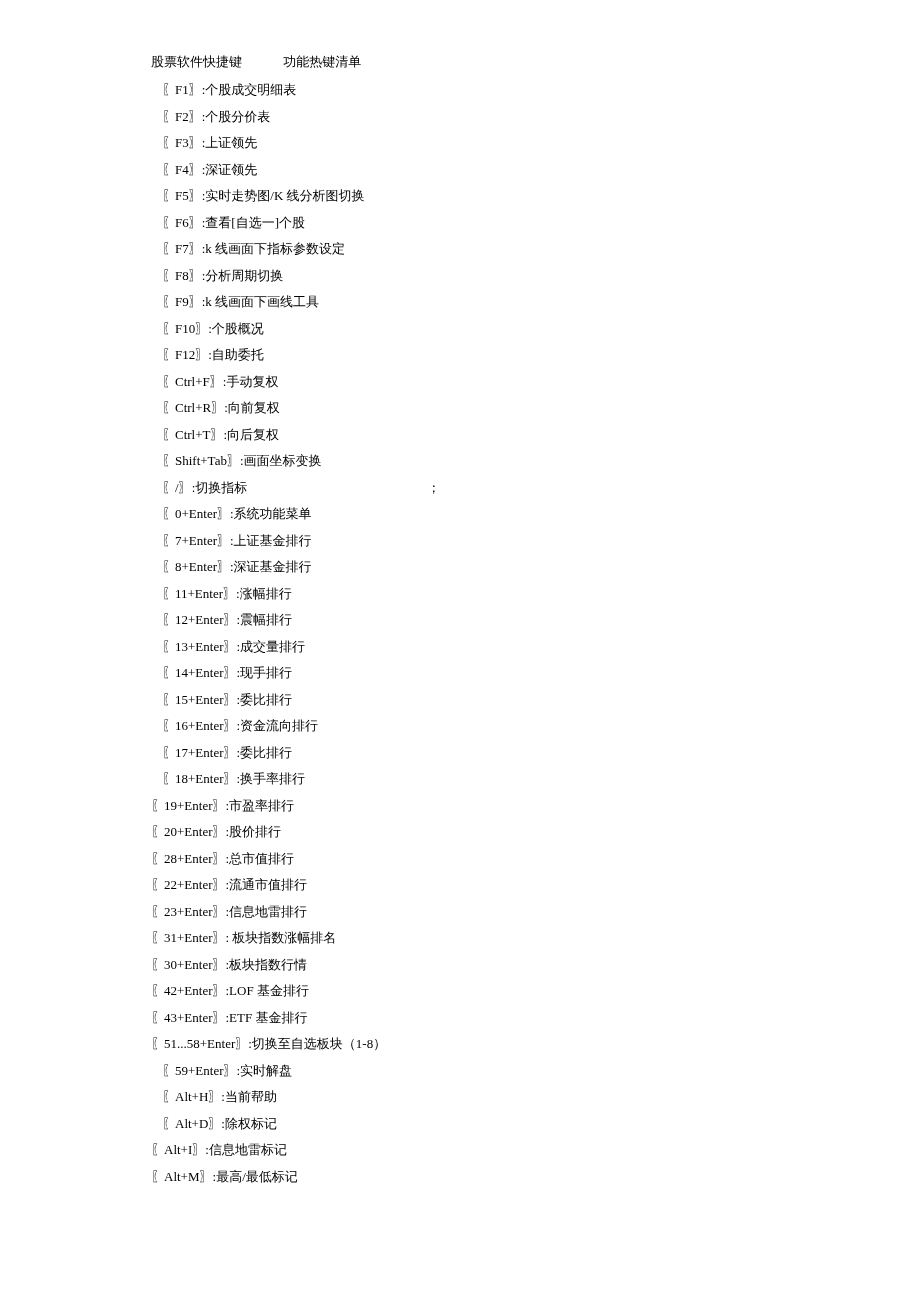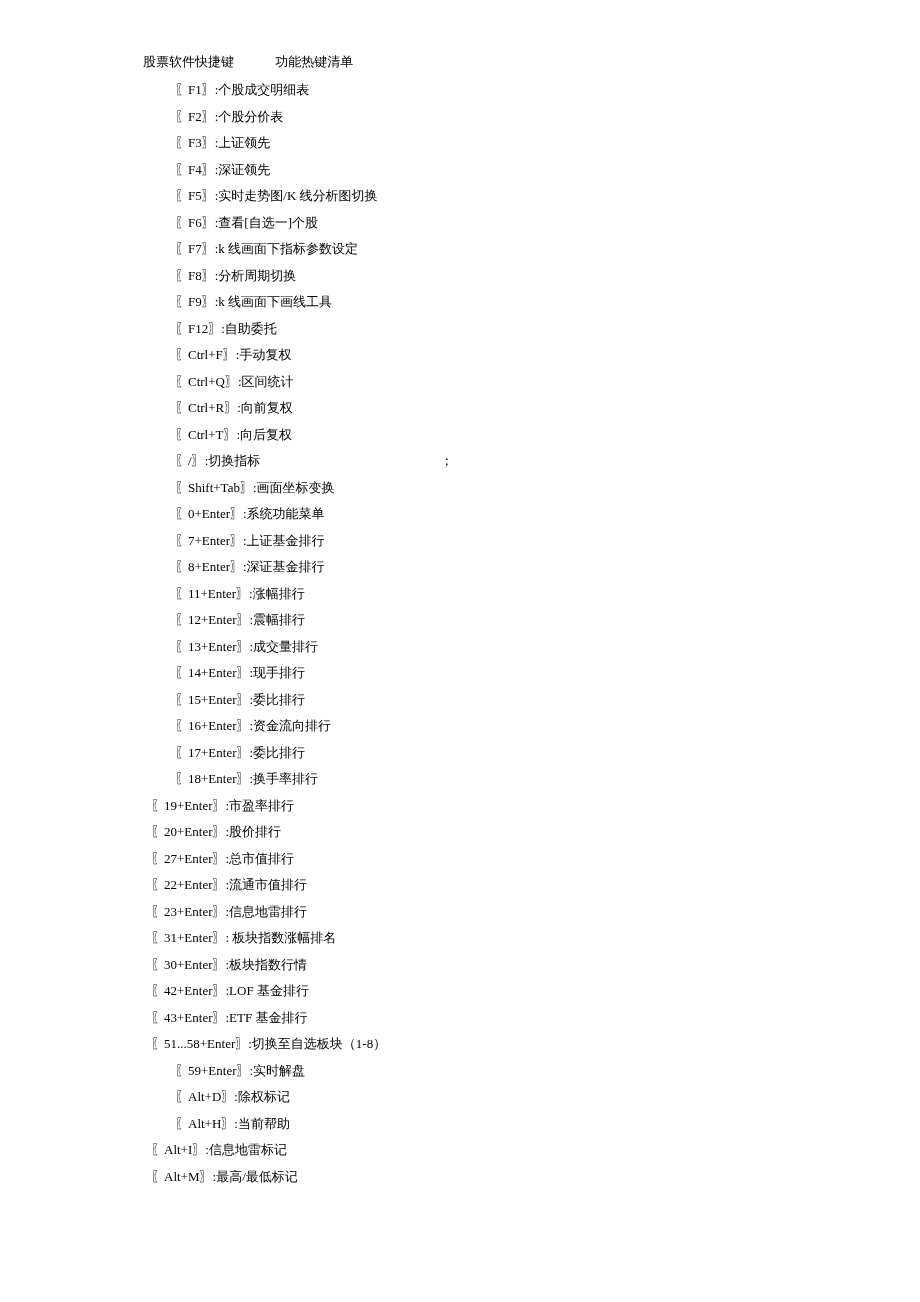--- a/index.html
+++ b/index.html
@@ -11,35 +11,35 @@
       background: #ffffff;
       font-family: "SimSun", "宋体", serif;
       font-size: 13px;
       color: #000000;
       padding: 55px 0 40px 135px;
       width: 920px;
       line-height: 1.0;
     }
     .header {
       margin-bottom: 15px;
-      margin-left: 8px;
+      margin-left: 16px;
     }
     .header-title {
       display: inline-block;
       margin-right: 38px;
     }
     .header-subtitle {
       display: inline-block;
     }
     .item {
       margin-bottom: 13.5px;
       white-space: nowrap;
     }
     .indent-1 {
-      margin-left: 40px;
+      margin-left: 27px;
     }
     .indent-0 {
       margin-left: 16px;
     }
     .semicolon-mark {
       display: inline-block;
       margin-left: 180px;
     }
   </style>
 </head>
@@ -53,46 +53,46 @@
 <div id="list">
     <div class="item indent-1"><span>〖F1〗</span><span>:个股成交明细表</span></div>
     <div class="item indent-1"><span>〖F2〗</span><span>:个股分价表</span></div>
     <div class="item indent-1"><span>〖F3〗</span><span>:上证领先</span></div>
     <div class="item indent-1"><span>〖F4〗</span><span>:深证领先</span></div>
     <div class="item indent-1"><span>〖F5〗</span><span>:实时走势图/K 线分析图切换</span></div>
     <div class="item indent-1"><span>〖F6〗</span><span>:查看[自选一]个股</span></div>
     <div class="item indent-1"><span>〖F7〗</span><span>:k 线画面下指标参数设定</span></div>
     <div class="item indent-1"><span>〖F8〗</span><span>:分析周期切换</span></div>
     <div class="item indent-1"><span>〖F9〗</span><span>:k 线画面下画线工具</span></div>
+    <div class="item indent-1"><span>〖F10〗</span><span>:个股概况</span></div>
     <div class="item indent-1"><span>〖F12〗</span><span>:自助委托</span></div>
     <div class="item indent-1"><span>〖Ctrl+F〗</span><span>:手动复权</span></div>
-    <div class="item indent-1"><span>〖Ctrl+Q〗</span><span>:区间统计</span></div>
     <div class="item indent-1"><span>〖Ctrl+R〗</span><span>:向前复权</span></div>
     <div class="item indent-1"><span>〖Ctrl+T〗</span><span>:向后复权</span></div>
+    <div class="item indent-1"><span>〖Shift+Tab〗</span><span>:画面坐标变换</span></div>
     <div class="item indent-1"><span>〖/〗</span><span>:切换指标</span><span class="semicolon-mark">；</span></div>
-    <div class="item indent-1"><span>〖Shift+Tab〗</span><span>:画面坐标变换</span></div>
     <div class="item indent-1"><span>〖0+Enter〗</span><span>:系统功能菜单</span></div>
     <div class="item indent-1"><span>〖7+Enter〗</span><span>:上证基金排行</span></div>
     <div class="item indent-1"><span>〖8+Enter〗</span><span>:深证基金排行</span></div>
     <div class="item indent-1"><span>〖11+Enter〗</span><span>:涨幅排行</span></div>
     <div class="item indent-1"><span>〖12+Enter〗</span><span>:震幅排行</span></div>
     <div class="item indent-1"><span>〖13+Enter〗</span><span>:成交量排行</span></div>
     <div class="item indent-1"><span>〖14+Enter〗</span><span>:现手排行</span></div>
     <div class="item indent-1"><span>〖15+Enter〗</span><span>:委比排行</span></div>
     <div class="item indent-1"><span>〖16+Enter〗</span><span>:资金流向排行</span></div>
     <div class="item indent-1"><span>〖17+Enter〗</span><span>:委比排行</span></div>
     <div class="item indent-1"><span>〖18+Enter〗</span><span>:换手率排行</span></div>
     <div class="item indent-0"><span>〖19+Enter〗</span><span>:市盈率排行</span></div>
     <div class="item indent-0"><span>〖20+Enter〗</span><span>:股价排行</span></div>
-    <div class="item indent-0"><span>〖27+Enter〗</span><span>:总市值排行</span></div>
+    <div class="item indent-0"><span>〖28+Enter〗</span><span>:总市值排行</span></div>
     <div class="item indent-0"><span>〖22+Enter〗</span><span>:流通市值排行</span></div>
     <div class="item indent-0"><span>〖23+Enter〗</span><span>:信息地雷排行</span></div>
     <div class="item indent-0"><span>〖31+Enter〗</span><span>: 板块指数涨幅排名</span></div>
     <div class="item indent-0"><span>〖30+Enter〗</span><span>:板块指数行情</span></div>
     <div class="item indent-0"><span>〖42+Enter〗</span><span>:LOF 基金排行</span></div>
     <div class="item indent-0"><span>〖43+Enter〗</span><span>:ETF 基金排行</span></div>
     <div class="item indent-0"><span>〖51...58+Enter〗</span><span>:切换至自选板块（1-8）</span></div>
     <div class="item indent-1"><span>〖59+Enter〗</span><span>:实时解盘</span></div>
+    <div class="item indent-1"><span>〖Alt+H〗</span><span>:当前帮助</span></div>
     <div class="item indent-1"><span>〖Alt+D〗</span><span>:除权标记</span></div>
-    <div class="item indent-1"><span>〖Alt+H〗</span><span>:当前帮助</span></div>
     <div class="item indent-0"><span>〖Alt+I〗</span><span>:信息地雷标记</span></div>
     <div class="item indent-0"><span>〖Alt+M〗</span><span>:最高/最低标记</span></div>
   </div>
 
 </body></html>

